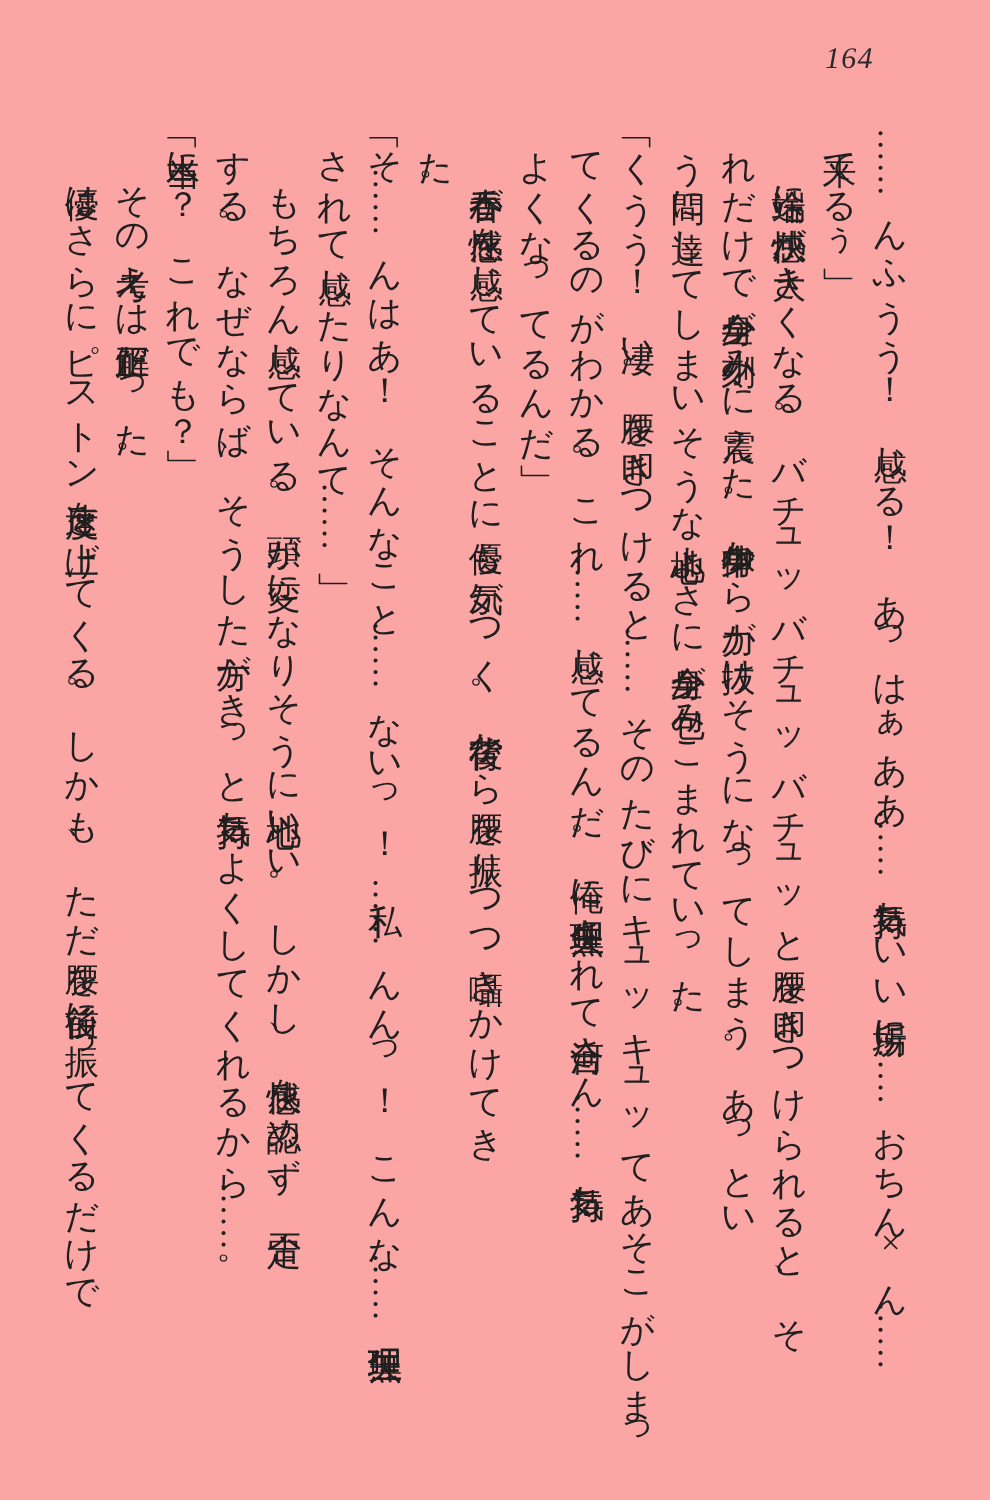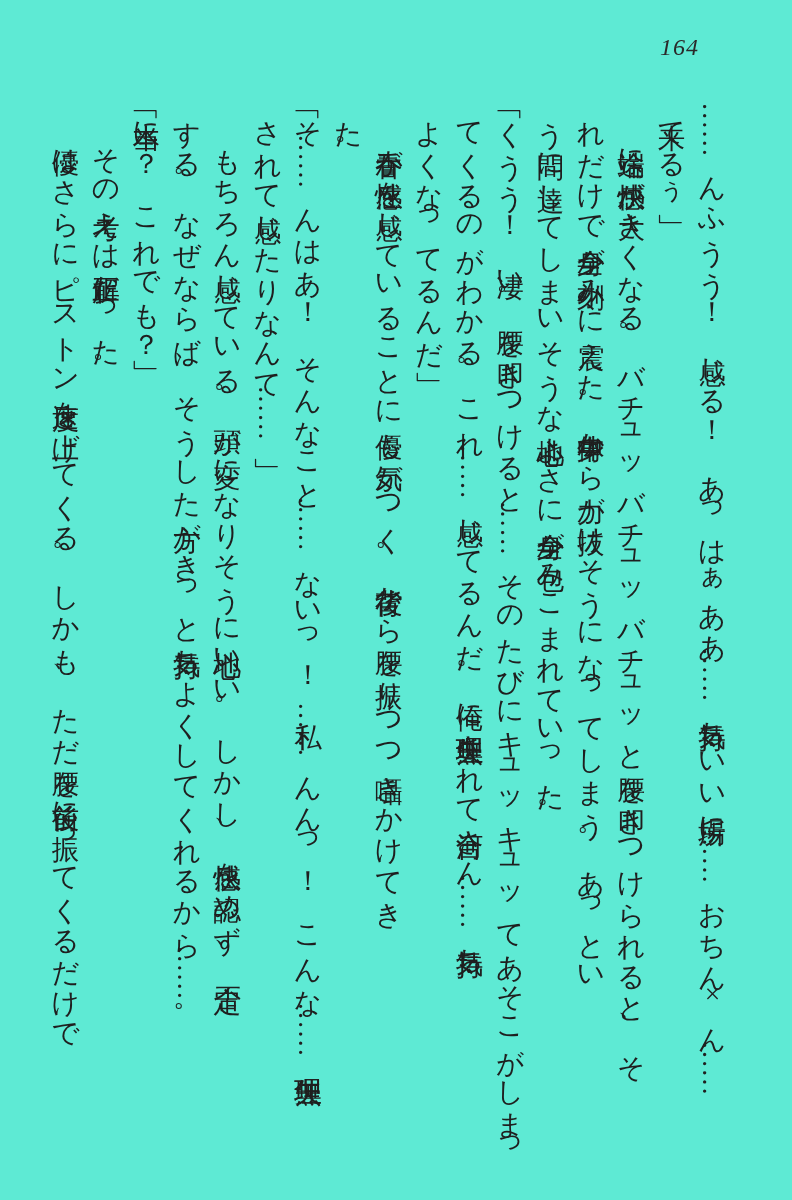--- a/index.html
+++ b/index.html
@@ -10,21 +10,21 @@
     width: 792px;
     height: 1200px;
     position: relative;
     background: #fdfdfc;
     overflow: hidden;
     font-family: "Liberation Serif", "DejaVu Serif", serif;
   }
   .page {
     position: absolute;
     inset: 0;
-    background: #5eead4;
+    background: #fca5a5;
   }
   .page-number {
     position: absolute;
     top: 34px;
     left: 660px;
     font-size: 24px;
     font-style: italic;
     color: #2a2a2a;
     letter-spacing: 1px;
   }

